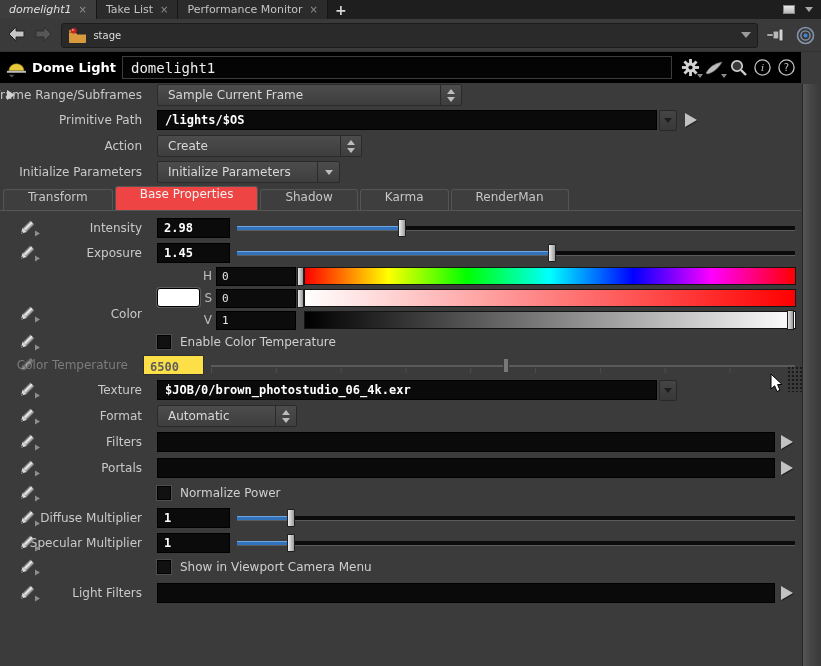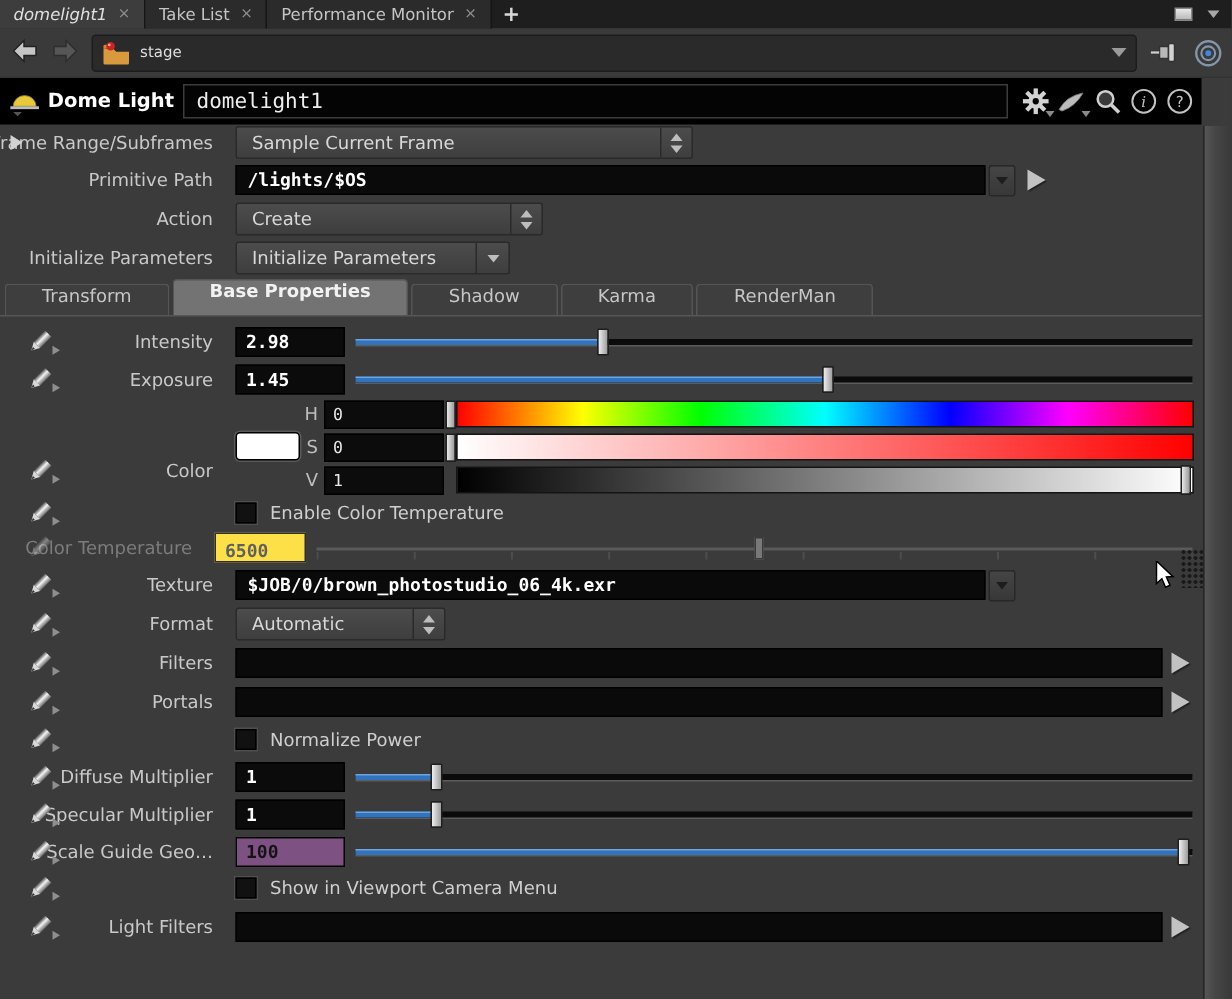--- a/index.html
+++ b/index.html
@@ -75,21 +75,21 @@
   .spin .up { width:0;height:0;border-bottom:5px solid #bdbdbd;border-left:4px solid transparent;border-right:4px solid transparent; }
   .spin .dn { width:0;height:0;border-top:5px solid #bdbdbd;border-left:4px solid transparent;border-right:4px solid transparent; }
   .menubtn .onecaret { margin-left:auto; align-self:stretch; width:22px; border-left:1px solid #2a2a2a;
                        display:flex; align-items:center; justify-content:center; }
   .onecaret i { width:0;height:0;border-top:5px solid #bdbdbd;border-left:4px solid transparent;border-right:4px solid transparent; }
   .w305{width:305px}.w205{width:205px}.w183{width:183px}.w175{width:140px}.w76{width:76px}
   
   .ptabs { display:flex; align-items:flex-end; height:26px; padding-left:3px; border-bottom:1px solid #565656; }
   .ptab { height:21px; padding:0 24px; margin-right:2px; background:#3e3e3e; border:1px solid #555; border-bottom:none;
           border-radius:3px 3px 0 0; display:flex; color:#c6c6c6; }
-  .ptab.active { height:24px; background:#737373; color:#f2f2f2; font-weight:bold; }
+  .ptab.active { height:24px; background:#ef4444; color:#f2f2f2; font-weight:normal; }
   
   .slider { position:relative; flex:1; height:19px; margin-left:7px; margin-right:6px; }
   .track { position:absolute; left:0; right:0; top:8px; height:4px; background:#0b0b0b; box-shadow:0 1px 0 #5c5c5c; }
   .fill { position:absolute; left:0; top:8px; height:4px; background:var(--accent,#3173bd); border-top:1px solid #6fa4de; }
   .handle { position:absolute; top:1px; width:8px; height:18px; transform:translateX(-50%);
             background:linear-gradient(90deg,#efefef,#9c9c9c); border:1px solid #1f1f1f; border-radius:1px; }
   .dtrack { position:absolute; left:0; right:0; top:9px; height:2px; background:#5a5a5a; }
   .dticks { position:absolute; left:0; right:0; top:12px; height:5px;
             background-image:linear-gradient(90deg,#4d4d4d 1px,transparent 1px); background-size:11.1% 100%; }
   .dhandle { position:absolute; top:2px; width:6px; height:15px; transform:translateX(-50%);
@@ -557,40 +557,20 @@
     <div class="nfield w73">
         <span>1</span>
       </div>
     <div class="slider">
       <div class="track"></div>
         <div class="fill" style="width: 9.6%;"></div>
       <div class="handle" style="left: 9.6%;"></div>
     </div>
   </div>
 
-  <div class="row h25">
-    <div class="lead">
-      <span class="pencil"><svg width="17" height="17" viewBox="0 0 16 16">
-            <g transform="rotate(45 8 8)">
-              <rect x="5.2" y="0.5" width="5.6" height="10" fill="url(#pgrad)"></rect>
-              <polygon points="5.2,10.5 10.8,10.5 8,15.5" fill="#d8d8d8"></polygon>
-              <polygon points="7.2,13.2 8.8,13.2 8,15.5" fill="#2e2e2e"></polygon>
-            </g>
-          </svg><i class="pmenu"></i></span>
-      <span class="lbl">Scale Guide Geo…</span>
-    </div>
-    <div class="nfield w73 modified">
-        <span>100</span>
-      </div>
-    <div class="slider">
-      <div class="track"></div>
-        <div class="fill" style="width: 99%;"></div>
-      <div class="handle" style="left: 99%;"></div>
-    </div>
-  </div>
 
   <div class="row h24">
     <div class="lead">
       <span class="pencil"><svg width="17" height="17" viewBox="0 0 16 16">
             <g transform="rotate(45 8 8)">
               <rect x="5.2" y="0.5" width="5.6" height="10" fill="url(#pgrad)"></rect>
               <polygon points="5.2,10.5 10.8,10.5 8,15.5" fill="#d8d8d8"></polygon>
               <polygon points="7.2,13.2 8.8,13.2 8,15.5" fill="#2e2e2e"></polygon>
             </g>
           </svg><i class="pmenu"></i></span>

